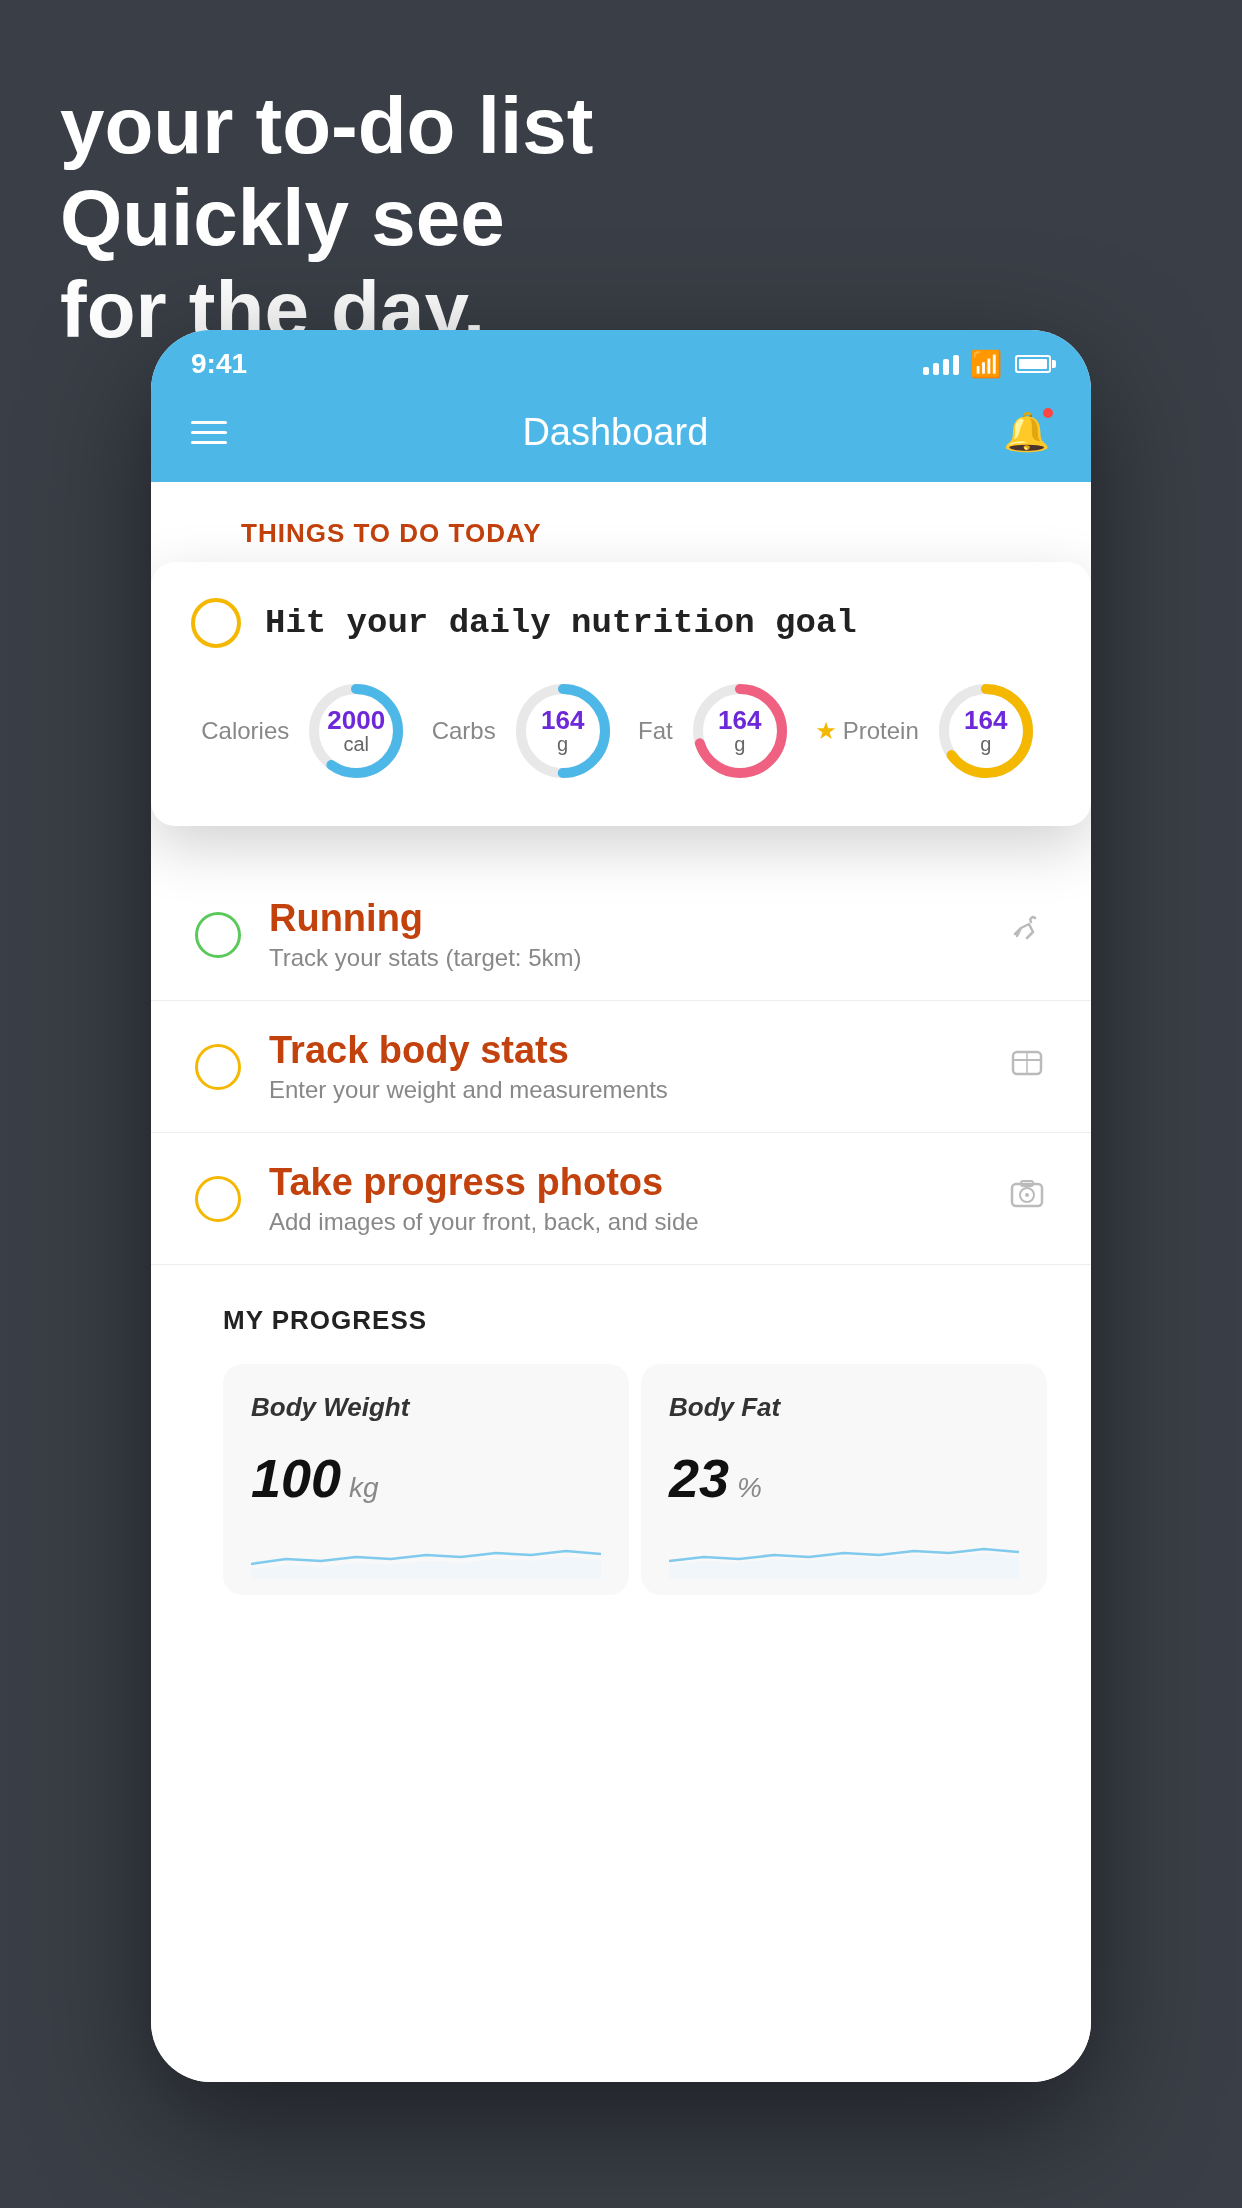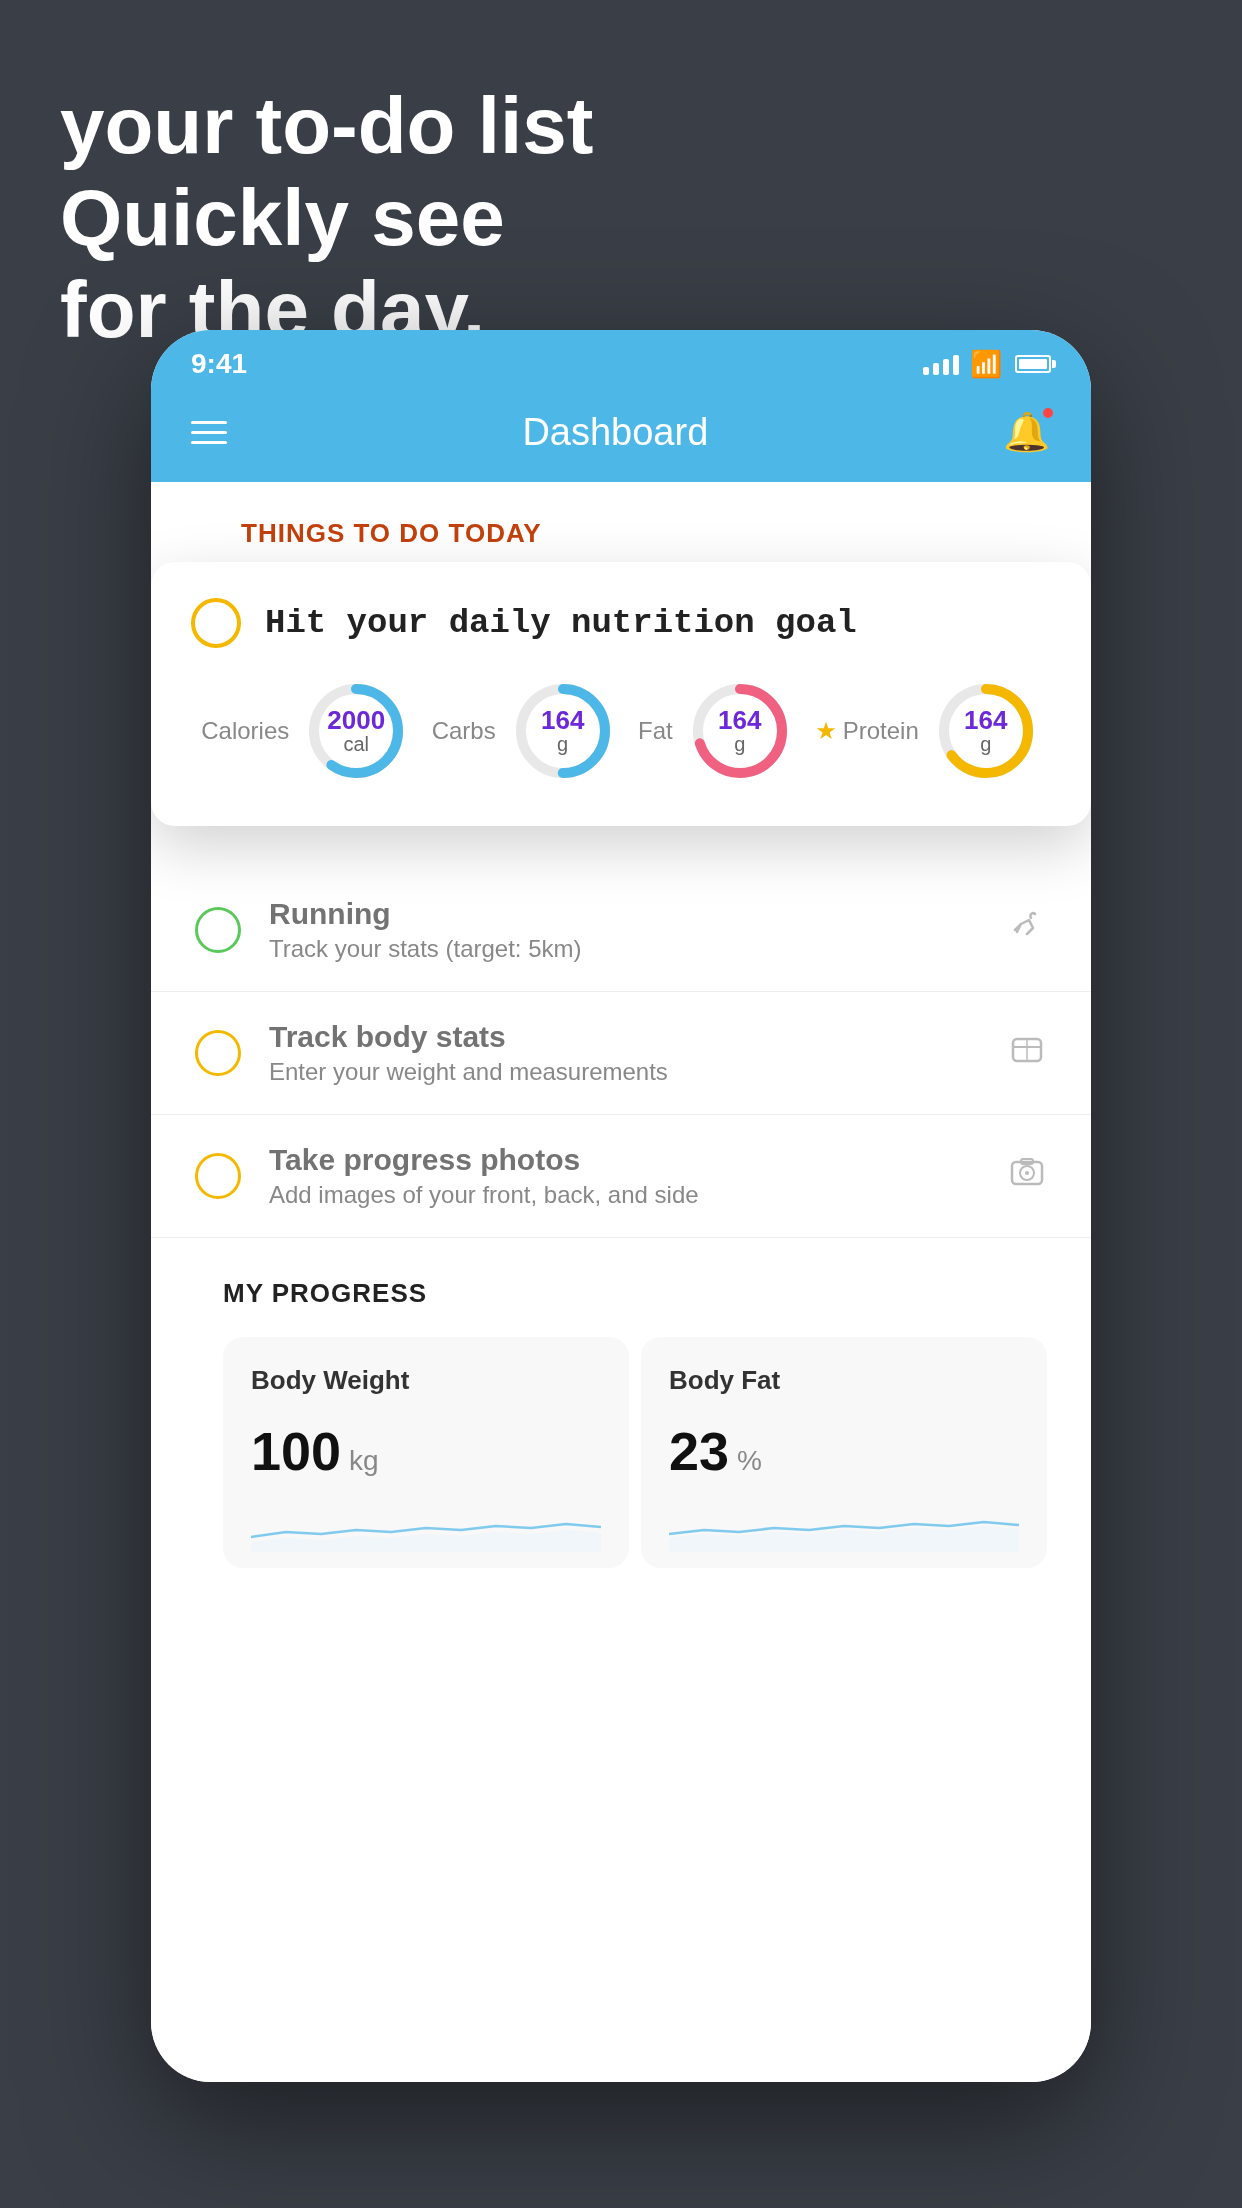--- a/index.html
+++ b/index.html
@@ -269,23 +269,23 @@
     .todo-circle.green {
       border-color: #5bc85b;
     }
     .todo-circle.yellow {
       border-color: #f5b800;
     }
     .todo-text {
       flex: 1;
     }
     .todo-name {
-      font-size: 30px;
+      font-size: 38px;
       font-weight: 600;
-      color: #737373;
+      color: #c2410c;
     }
     .todo-desc {
       font-size: 24px;
       color: #888;
       margin-top: 4px;
     }
     .todo-icon {
       font-size: 36px;
       color: #bbb;
     }
@@ -298,20 +298,21 @@
     .progress-header {
       font-size: 26px;
       font-weight: 800;
       color: #222;
       letter-spacing: 1px;
       margin-bottom: 28px;
     }
     .progress-cards {
       display: flex;
       gap: 12px;
+      font-style: italic;
     }
     .progress-card {
       flex: 1;
       background: #f8f8f8;
       border-radius: 20px;
       padding: 28px 28px 16px;
       overflow: hidden;
     }
     .progress-card-title {
       font-size: 26px;

